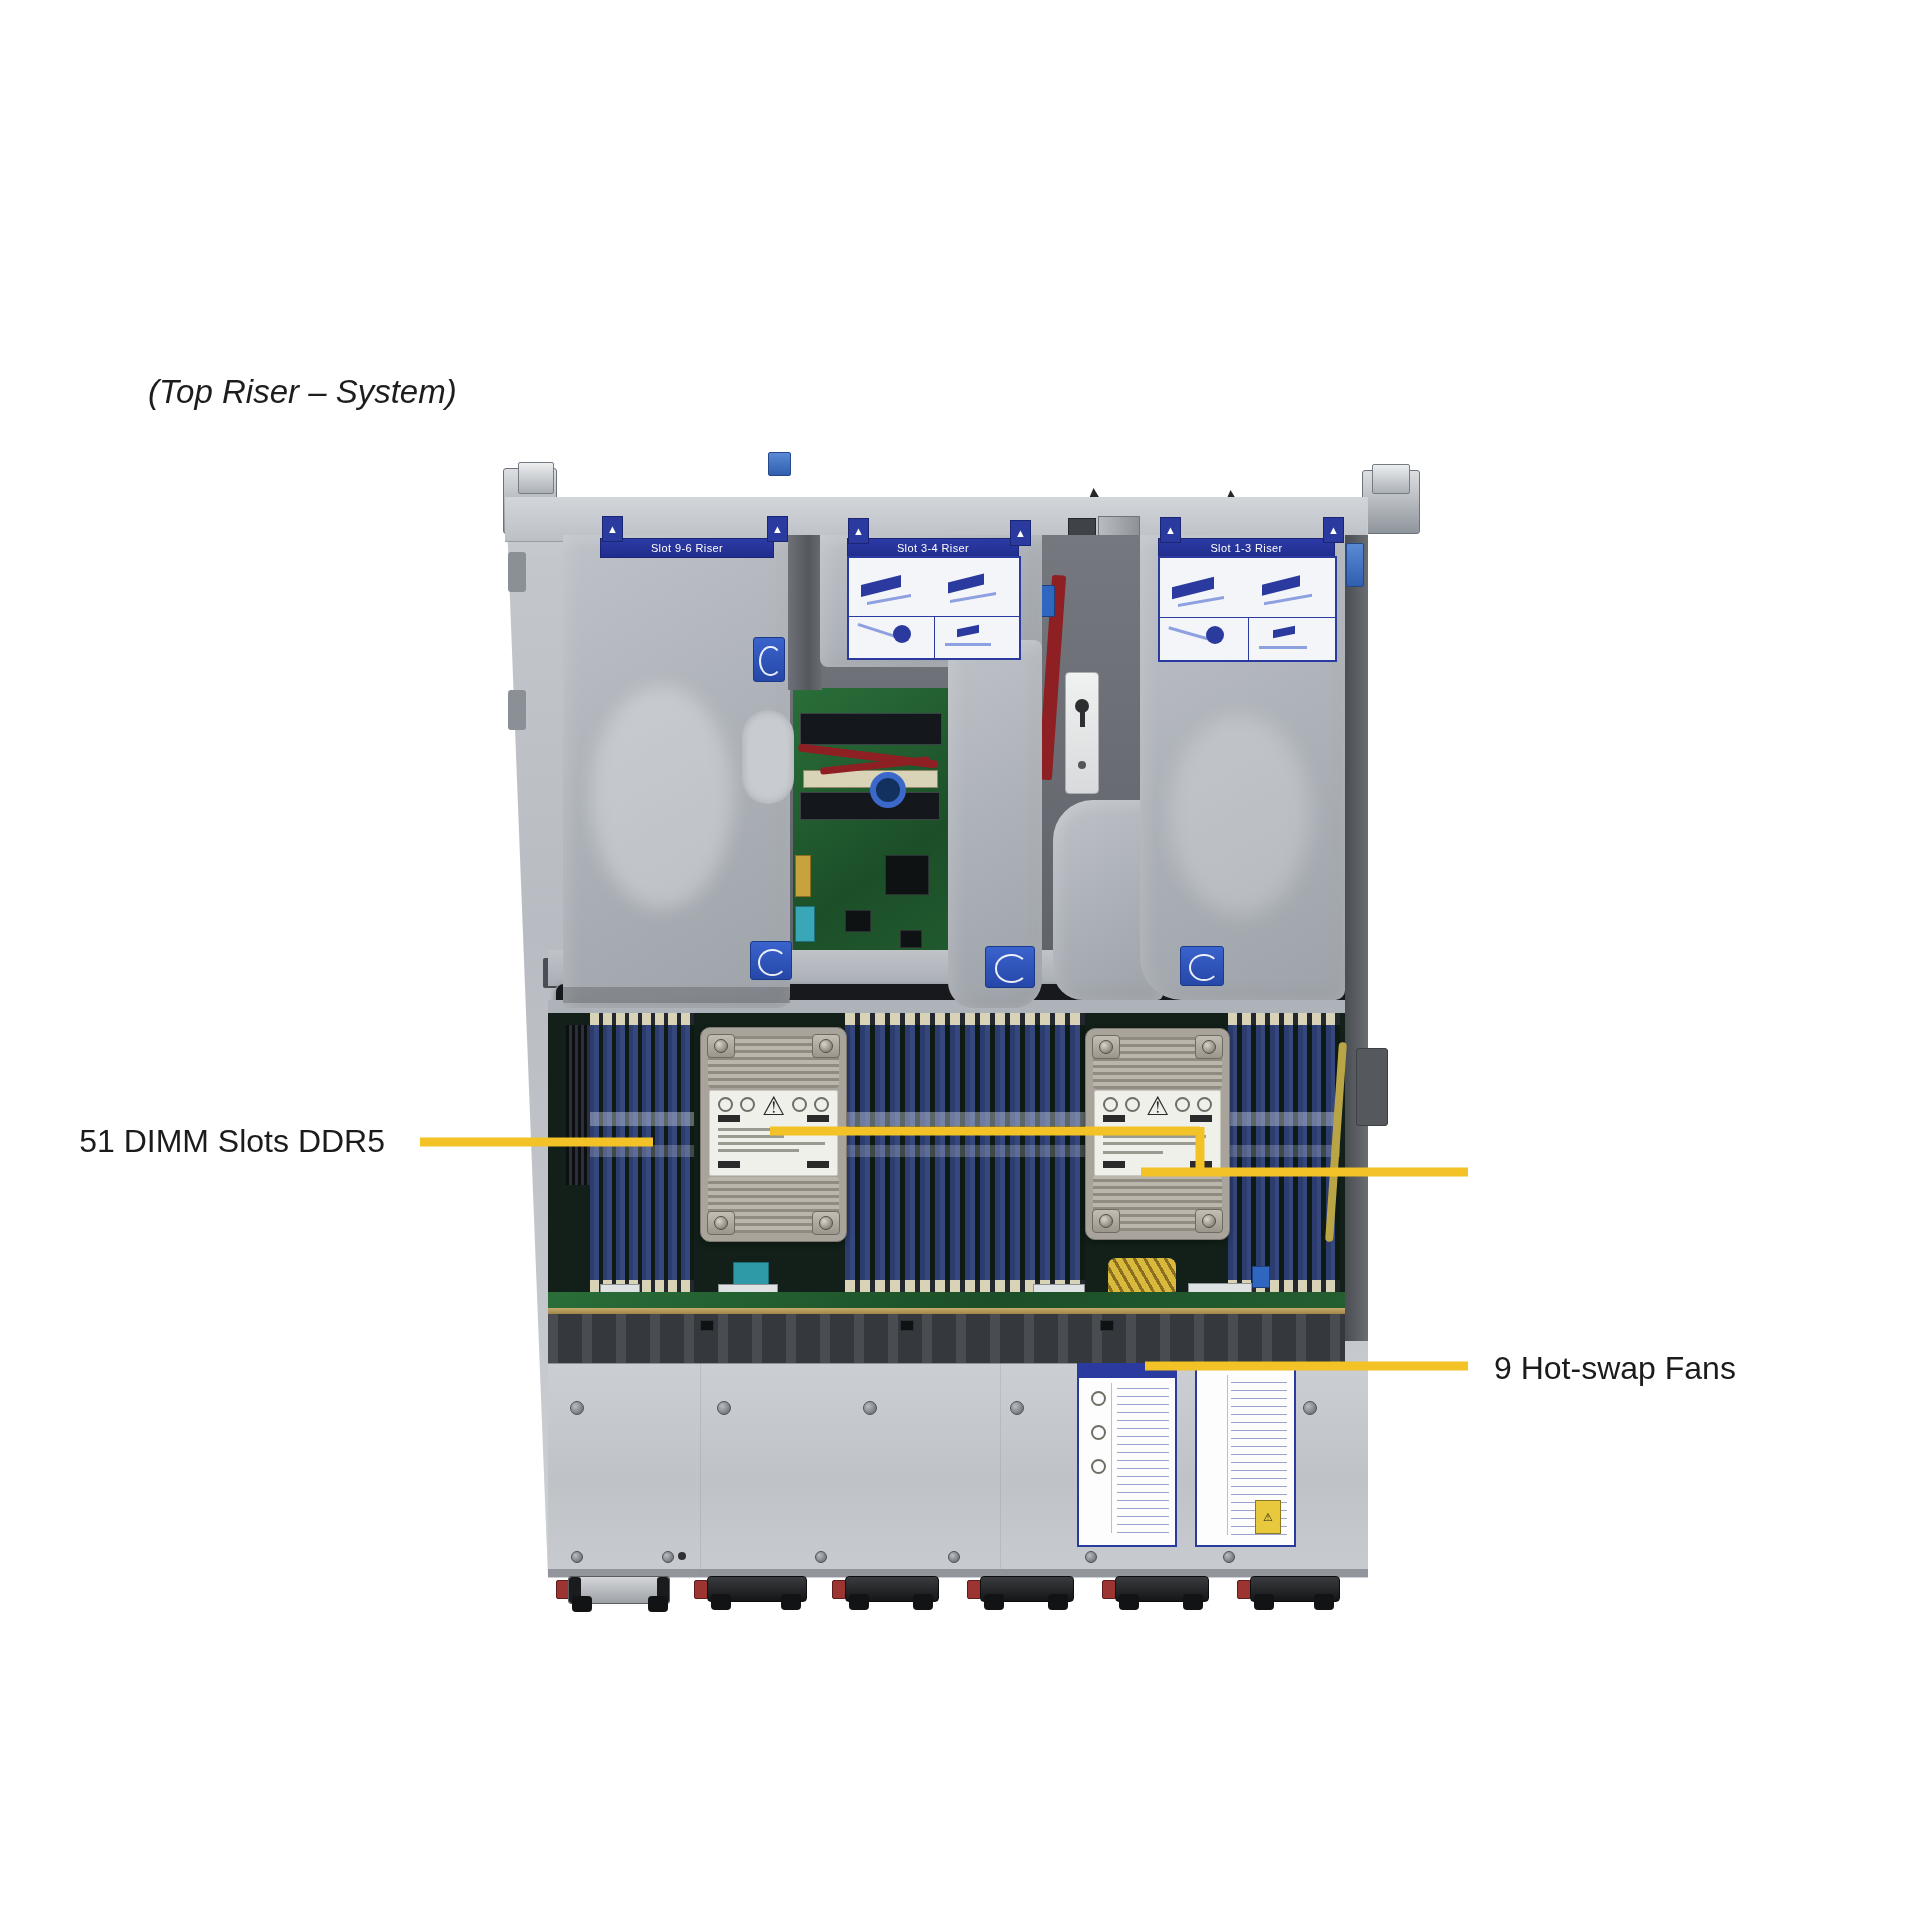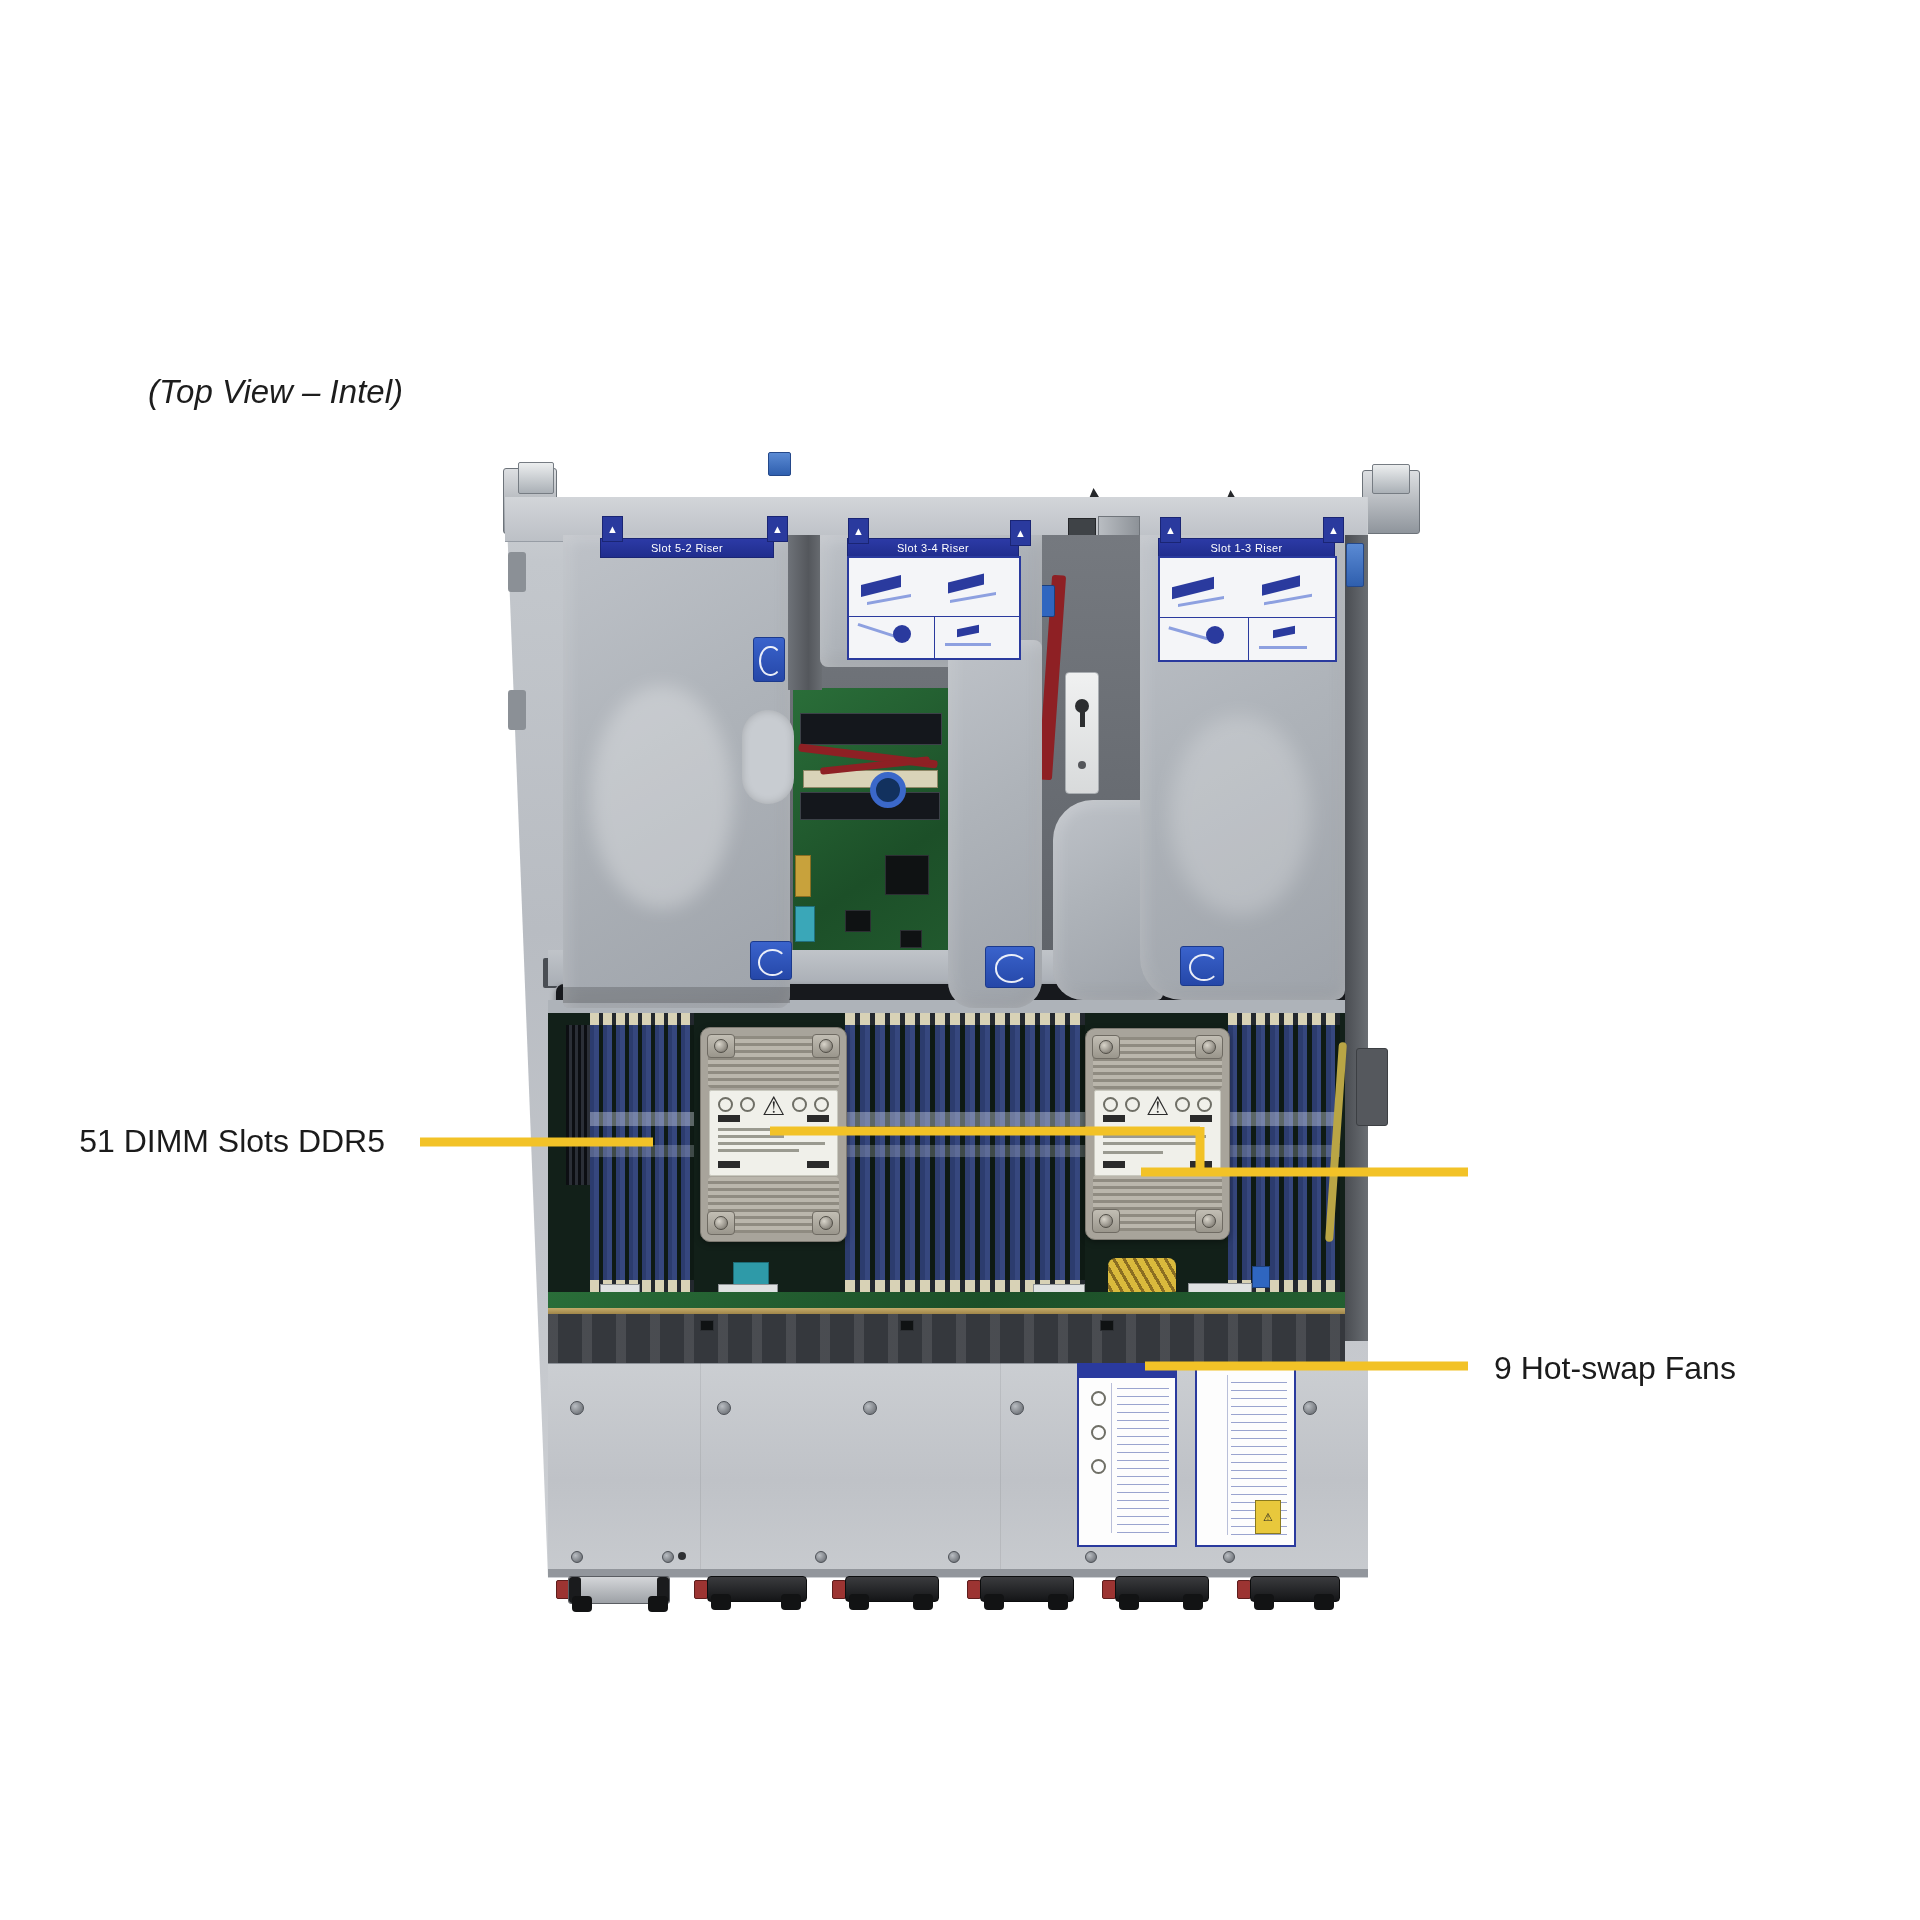--- a/index.html
+++ b/index.html
@@ -91,21 +91,21 @@
   .foot{position:absolute;width:20px;height:16px;background:#121314;border-radius:4px;}
   .redtab{position:absolute;width:12px;height:17px;background:#9c3432;border:1px solid #5e1d1c;border-radius:2px;}
   .seam{position:absolute;width:1px;background:rgba(0,0,0,.07);}
   svg.overlay{position:absolute;left:0;top:0;}
 </style>
 </head>
 <body>
 
 <div class="canvas">
 
-  <div class="fig-title">(Top View – Intel)</div>
+  <div class="fig-title">(Top Riser – System)</div>
 
   <div class="abs" style="left:0;top:0;width:1920px;height:1920px;">
 
     <div class="abs ear" style="left:503px;top:468px;width:52px;height:64px;"></div>
     <div class="abs ear-cap" style="left:518px;top:462px;width:34px;height:30px;"></div>
     <div class="abs ear" style="left:1362px;top:470px;width:56px;height:62px;"></div>
     <div class="abs ear-cap" style="left:1372px;top:464px;width:36px;height:28px;"></div>
     <div class="abs black-tab" style="left:1085px;top:488px;width:17px;height:14px;"></div>
     <div class="abs black-tab" style="left:1222px;top:490px;width:17px;height:14px;"></div>
     <div class="abs blue-tab" style="left:768px;top:452px;width:21px;height:22px;"></div>
@@ -149,21 +149,21 @@
     <div class="band-grey" style="left:548px;top:950px;width:797px;height:36px;"></div>
     <div class="band-black" style="left:556px;top:984px;width:789px;height:28px;"></div>
     <div class="lip" style="left:548px;top:1000px;width:797px;height:13px;"></div>
 
     <div class="abs riser" style="left:563px;top:535px;width:227px;height:473px;border-radius:0 0 12px 6px;">
       <div class="abs" style="left:28px;top:150px;width:142px;height:224px;border-radius:50%;background:rgba(255,255,255,.28);filter:blur(9px);"></div>
       <div class="abs" style="left:179px;top:175px;width:52px;height:94px;background:#c8ccd1;border-radius:26px;box-shadow:inset 0 0 8px rgba(0,0,0,.18);"></div>
       <div class="abs" style="left:0;top:452px;width:100%;height:16px;background:rgba(0,0,0,.18);"></div>
     </div>
     <div class="banner" style="left:600px;top:538px;width:172px;height:18px;">
-      <span>Slot 5-2 Riser</span>
+      <span>Slot 9-6 Riser</span>
     </div>
     <div class="bsticker" style="left:753px;top:637px;width:30px;height:43px;"></div>
 
     <div class="abs" style="left:788px;top:535px;width:34px;height:155px;background:linear-gradient(90deg,#6e7278,#54575c 60%,#6a6e73);"></div>
 
     <div class="abs riser" style="left:820px;top:535px;width:222px;height:132px;border-radius:0 0 8px 8px;"></div>
     <div class="abs riser" style="left:948px;top:640px;width:94px;height:368px;border-radius:8px 8px 28px 26px;"></div>
     <div class="banner" style="left:847px;top:538px;width:170px;height:18px;">
       <span>Slot 3-4 Riser</span>
     </div>

